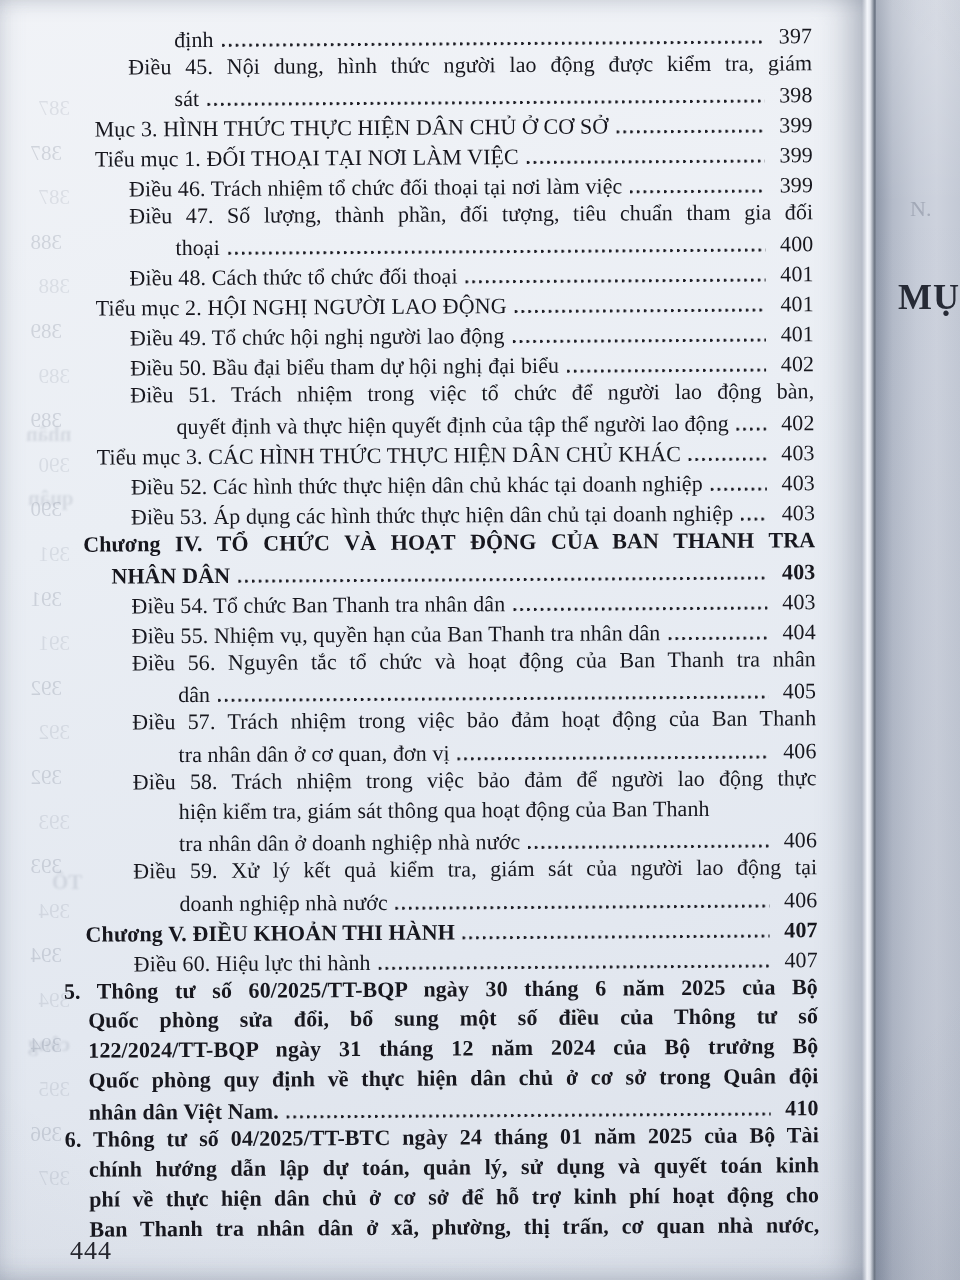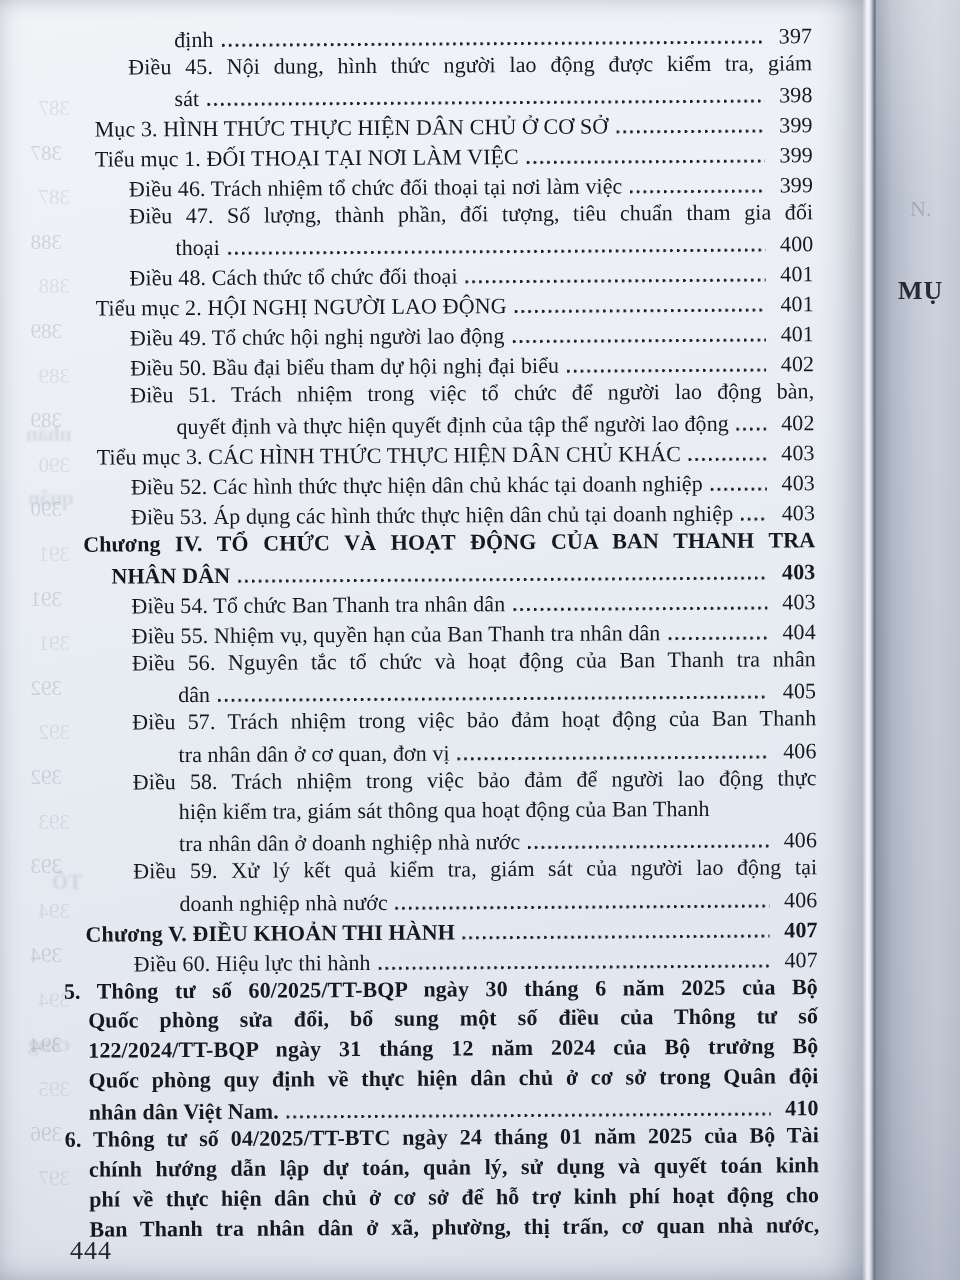--- a/index.html
+++ b/index.html
@@ -32,21 +32,21 @@
   .facing{
     position:absolute;top:0;bottom:0;right:0;width:84px;
     background:linear-gradient(90deg,#8f98a9 0%,#b4bbc9 20%,#c6ccd8 48%,#cdd2dd 72%,#c3c9d5 100%);
   }
   .facing::after{
     content:"";position:absolute;inset:0;
     background:linear-gradient(180deg,rgba(255,255,255,.22) 0%,rgba(255,255,255,0) 16%,rgba(88,98,120,.10) 88%,rgba(88,98,120,.16) 100%);
   }
   .facing-title{
     position:absolute;top:276px;left:22px;z-index:2;
-    font-weight:bold;font-size:26px;color:#262a35;letter-spacing:1px;white-space:nowrap;
+    font-weight:bold;font-size:36px;color:#262a35;letter-spacing:1px;white-space:nowrap;
   }
   .facing-ghost{
     position:absolute;top:196px;left:34px;z-index:2;
     font-size:22px;color:#4a5266;opacity:.28;filter:blur(.6px);
   }
   
   .sheet{
     position:absolute;left:56px;top:22px;width:756px;
     transform:rotate(-0.35deg);transform-origin:40% 0;
     color:#17171e;

